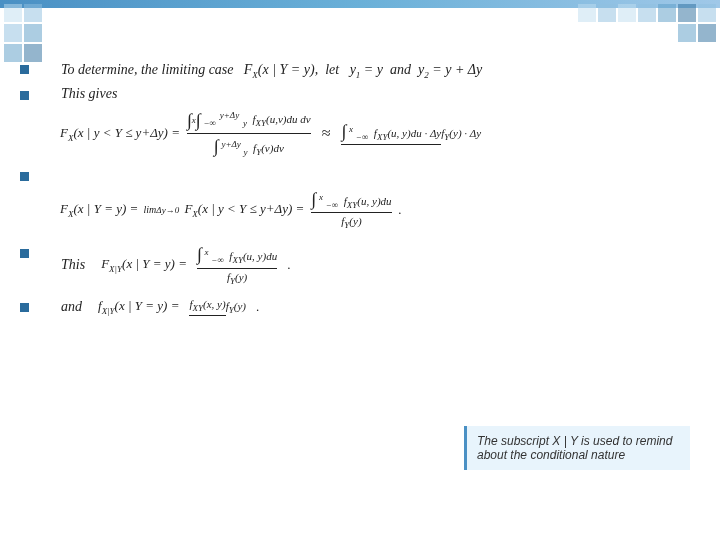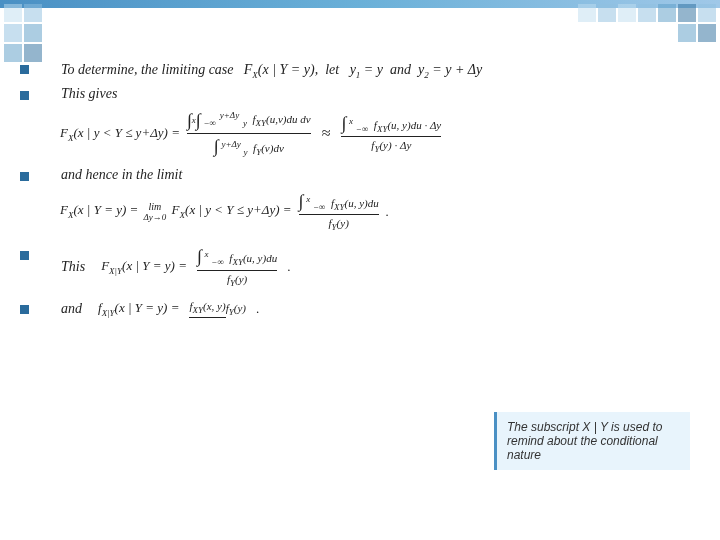--- a/index.html
+++ b/index.html
@@ -109,21 +109,21 @@
       font-style: italic;
       font-size: 13px;
       color: #222;
       margin: 4px 0 4px 20px;
     }
 
     .note-box {
       position: absolute;
       right: 10px;
       bottom: 60px;
-      width: 196px;
+      width: 226px;
       background: #e8f4fc;
       border-left: 3px solid #4a90c4;
       padding: 8px 10px;
       font-size: 12px;
       color: #333;
       font-style: italic;
     }
 
     sup {
       font-size: 9px;
@@ -208,44 +208,43 @@
         <span style="padding-top:2px; font-size:11px; font-family:'Times New Roman',serif; font-style:italic; white-space:nowrap;">
           <span style="font-size:18px; font-family:'Times New Roman',serif;">∫</span>
           <sup style="font-size:9px;">y+Δy</sup>
           <sub style="font-size:9px;">y</sub>
           &nbsp;<i>f</i><sub>Y</sub>(<i>v</i>)<i>dv</i>
         </span>
       </span>
 
       <span style="font-size:16px; font-family:'Times New Roman',serif; vertical-align:middle; margin:0 4px;">≈</span>
 
-      <span style="display:inline-flex; flex-direction:column; align-items:center; vertical-align:middle; margin:0 4px;">
+      <span style="display:inline-flex; flex-direction:row; align-items:center; vertical-align:middle; margin:0 4px;">
         <span style="border-bottom:1px solid #222; padding-bottom:2px; font-size:11px; font-family:'Times New Roman',serif; font-style:italic; white-space:nowrap;">
           <span style="font-size:18px; font-family:'Times New Roman',serif;">∫</span>
           <sup style="font-size:9px;">x</sup>
           <sub style="font-size:9px;">−∞</sub>
           &nbsp;<i>f</i><sub>XY</sub>(<i>u</i>, <i>y</i>)<i>du</i> · Δ<i>y</i>
         </span>
         <span style="padding-top:2px; font-size:11px; font-family:'Times New Roman',serif; font-style:italic; white-space:nowrap;">
           <i>f</i><sub>Y</sub>(<i>y</i>) · Δ<i>y</i>
         </span>
       </span>
     </div>
   </div>
 
   <div class="bullet-item" style="margin-top:10px;">
     <span class="bullet-square"></span>
-    <span class="math">and hence in the limit</span>
   </div>
 
   <div class="formula-block">
     <div class="formula-row">
       <span style="font-family:'Times New Roman',serif; font-style:italic; font-size:13px;">
         <i>F</i><sub>X</sub>(<i>x</i> | <i>Y</i> = <i>y</i>) = 
-        <span style="display:inline-flex; flex-direction:column; align-items:center; font-size:10px; vertical-align:middle; margin:0 2px;">
+        <span style="display:inline-flex; flex-direction:row; align-items:center; font-size:10px; vertical-align:middle; margin:0 2px;">
           <span>lim</span>
           <span style="font-size:9px;">Δ<i>y</i>→0</span>
         </span>
         <i>F</i><sub>X</sub>(<i>x</i> | <i>y</i> &lt; <i>Y</i> ≤ <i>y</i>+Δ<i>y</i>) =
       </span>
 
       <span style="display:inline-flex; flex-direction:column; align-items:center; vertical-align:middle; margin:0 4px;">
         <span style="border-bottom:1px solid #222; padding-bottom:2px; font-size:11px; font-family:'Times New Roman',serif; font-style:italic; white-space:nowrap;">
           <span style="font-size:18px; font-family:'Times New Roman',serif;">∫</span>
           <sup style="font-size:9px;">x</sup>

